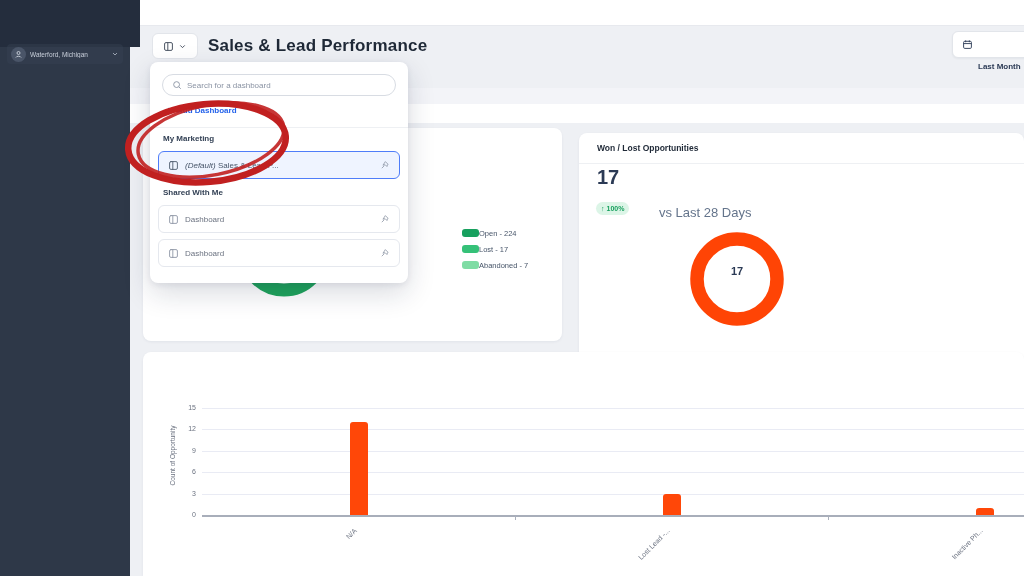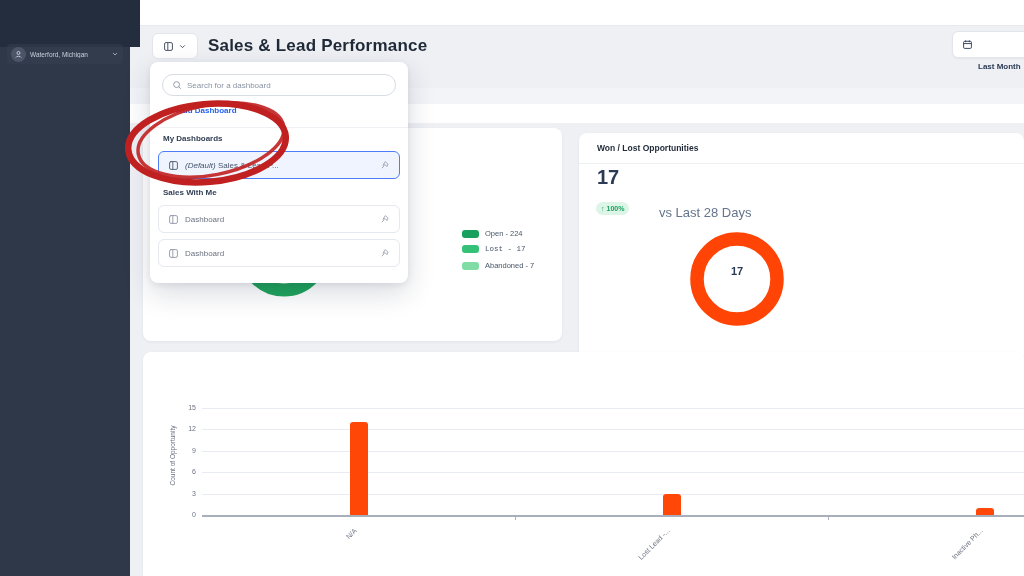--- a/index.html
+++ b/index.html
@@ -34,21 +34,21 @@
   #date-filter-btn span { font-size:8px; font-weight:600; white-space:nowrap;margin-top:44px; }
 
   
   .card { background:#fff; border-radius:8px; box-shadow:0 1px 3px rgba(25,35,60,.06); }
   #pipeline-card { left:143px; top:128px; width:419px; height:213px; }
   #wonlost-card  { left:579px; top:133px; width:445px; height:268px; }
   #lostreason-card { left:143px; top:352px; width:881px; height:224px; border-bottom-left-radius:0; border-bottom-right-radius:0; }
   .card-title { font-size:8.5px; font-weight:700; color:#1f2937; }
   .card-title-row { position:absolute; left:0; top:0; width:100%; height:31px; border-bottom:1px solid #eef0f3; display:flex; align-items:center; padding:0 18px; }
 
-  .legend-row { position:absolute; display:flex; align-items:flex-end; gap:6px; }
+  .legend-row { position:absolute; display:flex; align-items:flex-start; }
   .legend-swatch { width:17px; height:8px; border-radius:3px; }
   .legend-label { font-size:7.5px; color:#475569; white-space:nowrap; }
 
   #wl-value { position:absolute; left:18px; top:33px; font-size:20px; font-weight:700; color:#2b3a55; }
   #wl-badge { position:absolute; left:17px; top:69px; height:13px; background:#dcf5e7; border-radius:7px; display:flex; align-items:center; padding:0 5px; font-size:7px; font-weight:600; color:#17a05e; gap:2px; }
   #wl-compare { position:absolute; left:80px; top:72px; font-size:13px; color:#64748b; }
   #wl-donut-label { position:absolute; left:138px; top:132px; width:40px; text-align:center; font-size:11px; font-weight:700; color:#2b3a55; }
 
   
   .gridline { position:absolute; height:1px; background:#e9ebf4; }
@@ -257,21 +257,21 @@
 
 <div id="pipeline-card" class="card abs">
   <svg class="icon abs" style="left:95px;top:77px" width="92" height="92" viewBox="0 0 92 92">
     <circle id="pipeline-donut-ring" cx="46" cy="46" r="39" fill="none" stroke-width="13" stroke="#1fa45c"></circle>
   </svg>
   <div id="pipeline-legend">
       <div class="legend-row" style="left: 319px; top: 101px;">
         <span class="legend-swatch" style="background: rgb(23, 160, 94);"></span>
         <span class="legend-label">Open - 224</span>
       </div>
-      <div class="legend-row" style="left: 319px; top: 117px; font-family: Liberation Mono, monospace;">
+      <div class="legend-row" style="left: 319px; top: 117px;">
         <span class="legend-swatch" style="background: rgb(53, 193, 120);"></span>
         <span class="legend-label">Lost - 17</span>
       </div>
       <div class="legend-row" style="left: 319px; top: 133px;">
         <span class="legend-swatch" style="background: rgb(127, 220, 164);"></span>
         <span class="legend-label">Abandoned - 7</span>
       </div>
     </div>
 </div>
 
@@ -325,35 +325,35 @@
       </svg>
     <span>Search for a dashboard</span>
   </div>
   <div id="dd-add">
     <svg class="icon" width="9" height="9" viewBox="0 0 24 24" fill="none" stroke="#2563eb" stroke-width="2.6">
         <path d="M12 5v14M5 12h14"></path>
       </svg>
     <span>Add Dashboard</span>
   </div>
   <div id="dd-divider"></div>
-  <div class="dd-section-label" style="top:72px">My Dashboards</div>
+  <div class="dd-section-label" style="top:72px">My Marketing</div>
   <div id="dd-my-list">
       <div class="dd-item selected" style="top: 89px;">
         <svg viewBox="0 0 24 24" width="11" height="11" fill="none" stroke="#475569" stroke-width="1.9" stroke-linecap="round" stroke-linejoin="round" class="icon">
           <rect x="3.5" y="3.5" width="17" height="17" rx="3"></rect>
           <path d="M10.5 3.5v17"></path>
         </svg>
         <span class="dd-label"><em>(Default) </em>Sales &amp; Lead P...</span>
         <svg viewBox="0 0 24 24" width="10" height="10" fill="none" stroke="#8a93a3" stroke-width="1.9" stroke-linecap="round" stroke-linejoin="round" class="icon pin">
           <path d="M13.5 4.5l6 6-1.8.9-1 4.3-4.4-4.4-4.3 1z"></path>
           <path d="M9.5 14.5l-4.5 4.5"></path>
         </svg>
       </div>
     </div>
-  <div class="dd-section-label" style="top:126px">Sales With Me</div>
+  <div class="dd-section-label" style="top:126px">Shared With Me</div>
   <div id="dd-shared-list">
       <div class="dd-item" style="top: 143px;">
         <svg viewBox="0 0 24 24" width="11" height="11" fill="none" stroke="#8a93a3" stroke-width="1.9" stroke-linecap="round" stroke-linejoin="round" class="icon">
           <rect x="3.5" y="3.5" width="17" height="17" rx="3"></rect>
           <path d="M10.5 3.5v17"></path>
         </svg>
         <span class="dd-label">Dashboard</span>
         <svg viewBox="0 0 24 24" width="10" height="10" fill="none" stroke="#8a93a3" stroke-width="1.9" stroke-linecap="round" stroke-linejoin="round" class="icon pin">
           <path d="M13.5 4.5l6 6-1.8.9-1 4.3-4.4-4.4-4.3 1z"></path>
           <path d="M9.5 14.5l-4.5 4.5"></path>

